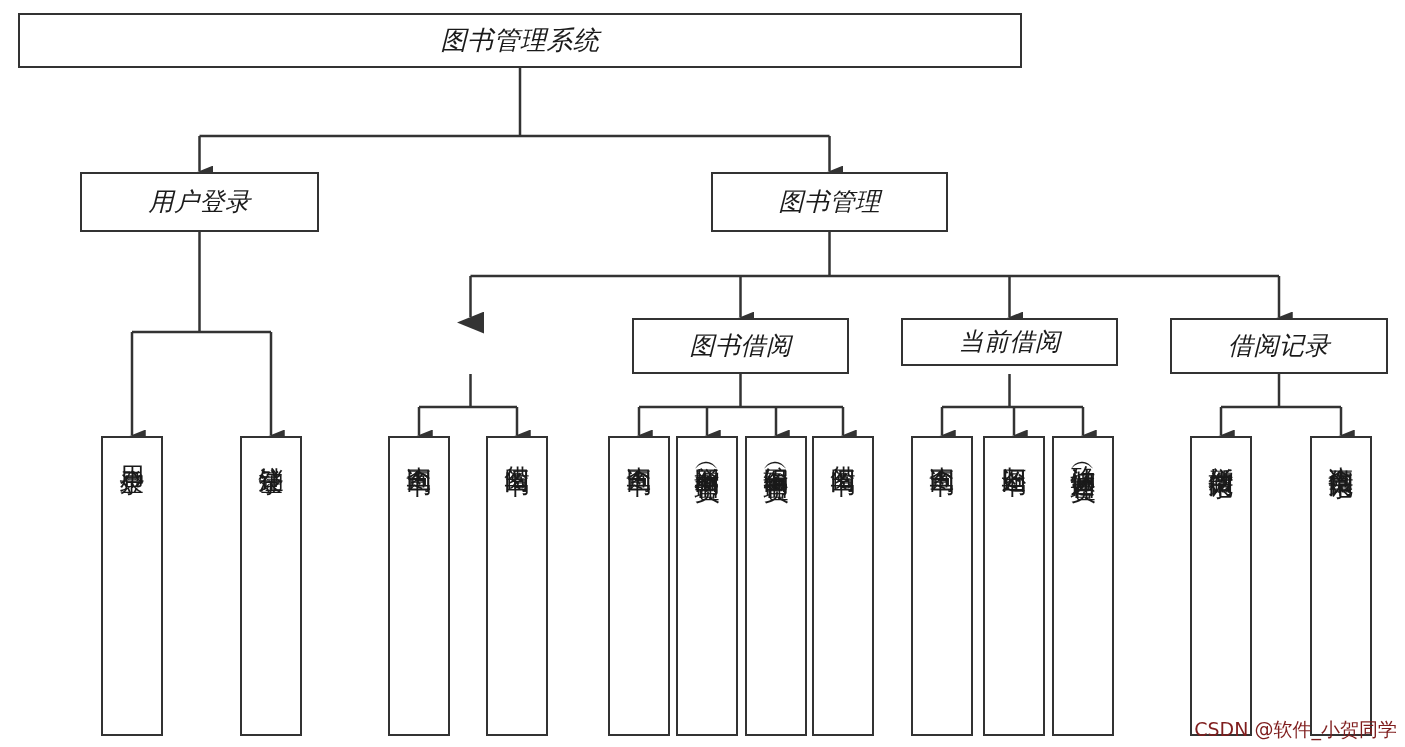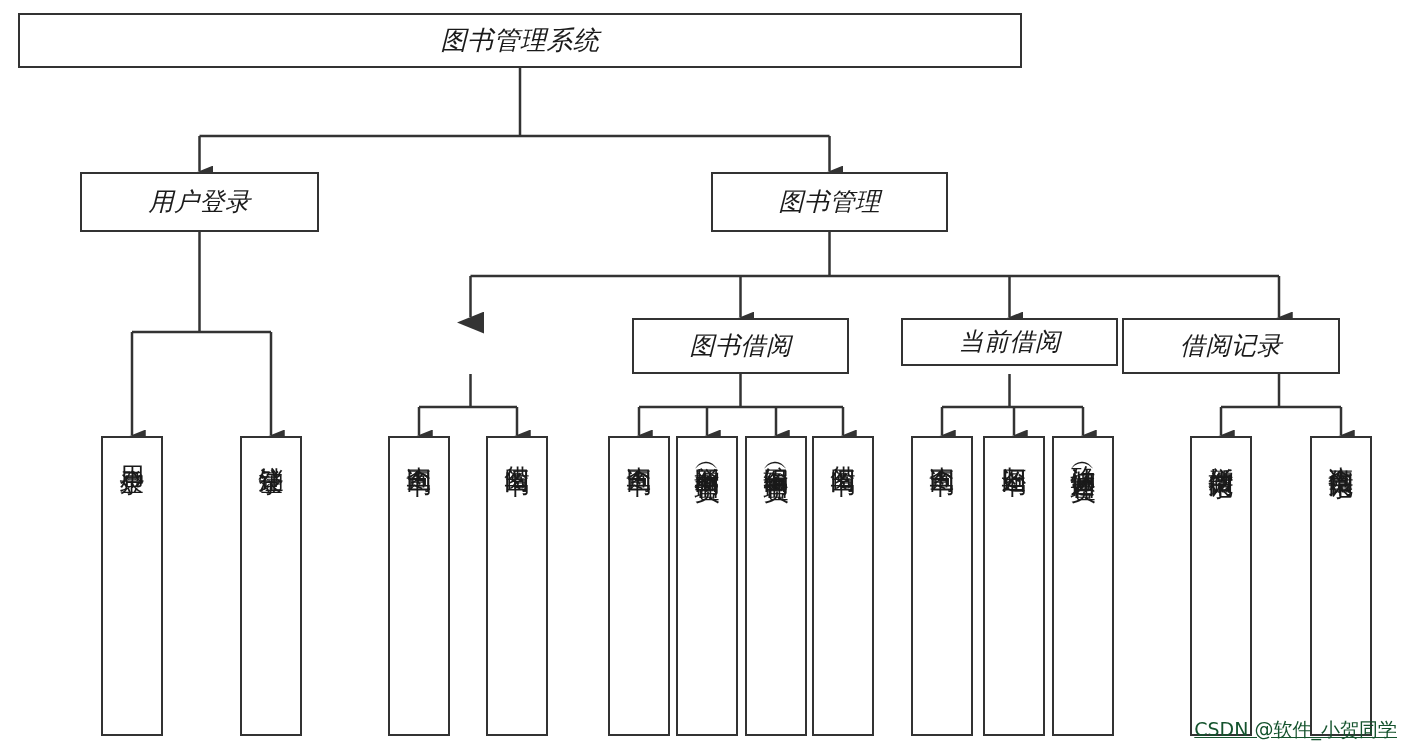--- a/index.html
+++ b/index.html
@@ -62,25 +62,24 @@
     letter-spacing: 2px;
     line-height: 1.08;
     white-space: nowrap;
     margin: 0 auto;
   }
   .watermark {
     position: absolute;
     right: 8px;
     bottom: 4px;
     font-size: 19px;
-    color: #14532d;
+    color: #7f1d1d;
     white-space: nowrap;
     z-index: 5;
     font-family: "DejaVu Sans", "Liberation Sans", sans-serif;
-    text-decoration: underline;
   }
 </style>
 </head>
 <body>
 
 <div id="diagram-root">
 
   <svg id="edge-layer" viewBox="0 0 1405 747" width="1405" height="747" xmlns="http://www.w3.org/2000/svg">
     <defs>
       <marker id="arrowhead" markerWidth="9" markerHeight="11" refX="2.2" refY="5.5" orient="auto" markerUnits="strokeWidth">
@@ -134,21 +133,21 @@
   <div class="node horizontal" style="left:711px; top:172px; width:237px; height:60px;">
     <span class="node-label">图书管理</span>
   </div>
 
   <div class="node horizontal" style="left:632px; top:318px; width:217px; height:56px;">
     <span class="node-label">图书借阅</span>
   </div>
   <div class="node horizontal" style="left:901px; top:318px; width:217px; height:48px;">
     <span class="node-label">当前借阅</span>
   </div>
-  <div class="node horizontal" style="left:1122px; top:318px; width:218px; height:56px;">
+  <div class="node horizontal" style="left:1170px; top:318px; width:218px; height:56px;">
     <span class="node-label">借阅记录</span>
   </div>
 
   <div class="node vertical" style="left:101px; top:436px; width:62px; height:300px;">
     <span class="node-label">用户登录</span>
   </div>
   <div class="node vertical" style="left:240px; top:436px; width:62px; height:300px;">
     <span class="node-label">注销登录</span>
   </div>
   <div class="node vertical" style="left:388px; top:436px; width:62px; height:300px;">

